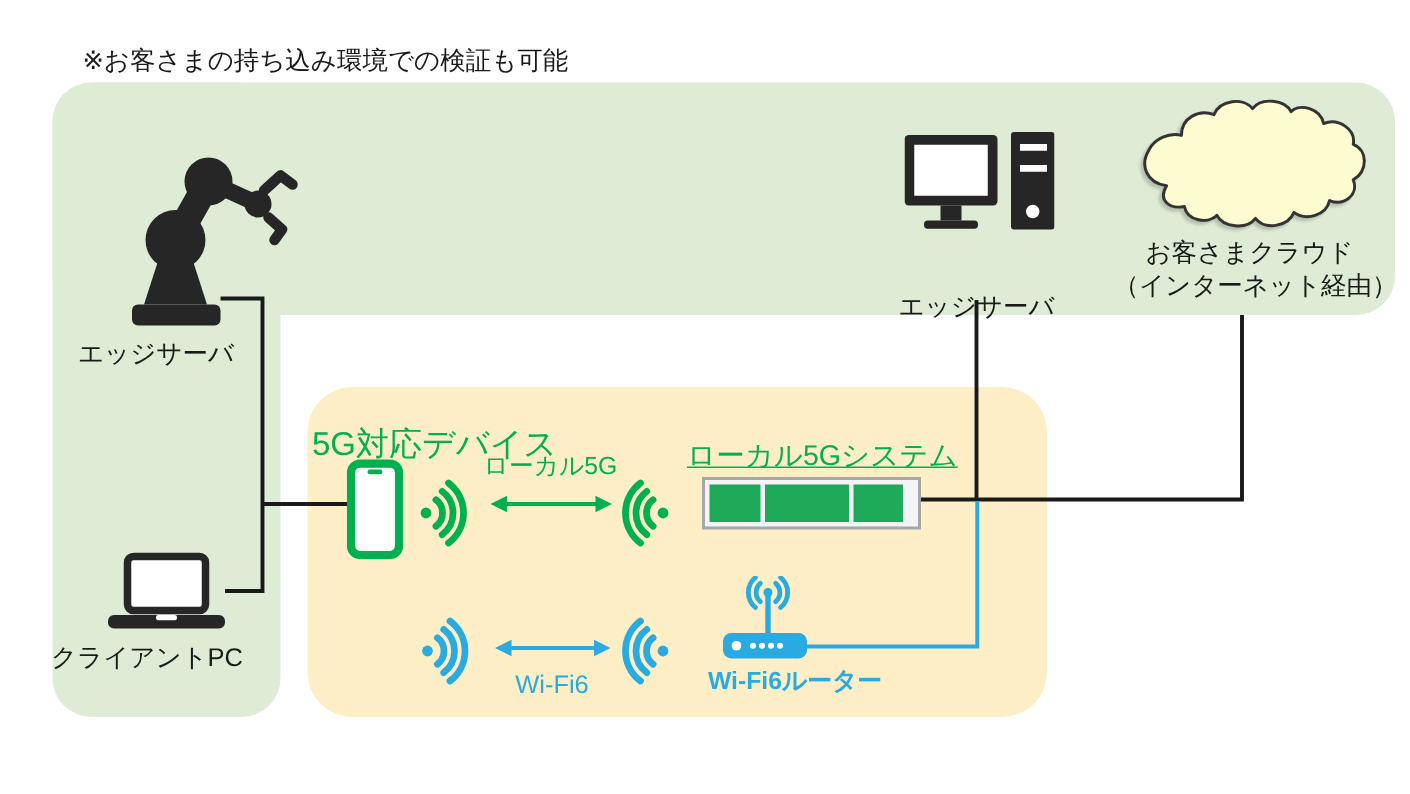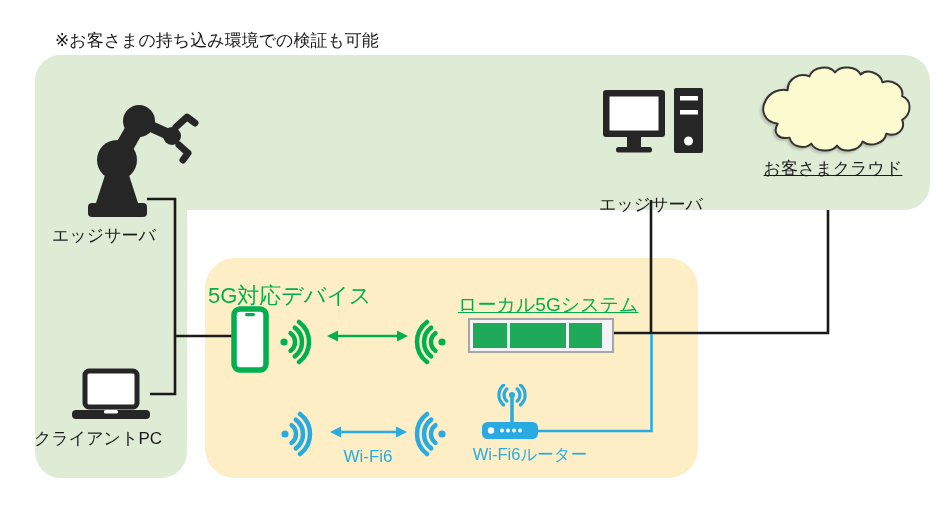--- a/index.html
+++ b/index.html
@@ -102,38 +102,40 @@
 
   <div class="icon cloud-shadow" style="left:756px;top:64px;">
     <svg width="158" height="92" viewBox="0 0 160 92">
       <path d="M22,60 C8,58 4,46 10,36 C14,28 24,24 32,26 C32,14 44,8 54,12
                C58,2 74,0 80,8 C86,0 102,2 106,10 C112,4 126,8 128,18
                C138,14 150,22 148,32 C158,36 158,50 148,56 C152,66 142,74 132,70
                C130,80 116,84 108,78 C104,88 88,90 82,82 C76,90 60,88 56,80
                C50,86 36,84 34,74 C24,76 16,70 22,60 Z" fill="var(--cloud-fill)" stroke="#333333" stroke-width="2" stroke-linejoin="round"></path>
     </svg>
   </div>
-  <div class="lbl center" style="left:743px;top:158px;width:180px;text-decoration:underline;">お客さまクラウド</div>
+  <div class="lbl center" style="left:743px;top:158px;width:180px;">お客さまクラウド</div>
+  <div class="lbl center" style="left:742px;top:180px;width:190px;">（インターネット経由）</div>
 
   <div class="lbl green" style="left:208px;top:282px;font-size:22px;">5G対応デバイス</div>
   <div class="icon" style="left:231px;top:306px;color:var(--accent-green);">
     <svg width="38" height="67" viewBox="0 0 38 67">
       <rect x="3" y="3" width="32" height="61" rx="6" fill="#ffffff" stroke="currentColor" stroke-width="5.5"></rect>
       <rect x="14" y="7" width="10" height="3.2" rx="1.6" fill="currentColor"></rect>
     </svg>
   </div>
 
   <div class="icon" style="left:279px;top:319px;color:var(--accent-green);">
     <svg width="34" height="46" viewBox="0 0 34 46" fill="none" stroke="currentColor" stroke-width="4.5" stroke-linecap="round">
       <circle cx="5" cy="23" r="3.6" fill="currentColor" stroke="none"></circle>
       <path d="M11.6,14.2 A11,11 0 0 1 11.6,31.8"></path>
       <path d="M15.8,8.6 A18,18 0 0 1 15.8,37.4"></path>
       <path d="M20,3 A25,25 0 0 1 20,43"></path>
     </svg>
   </div>
+  <div class="lbl green center" style="left:315px;top:301px;width:104px;font-size:16.5px;">ローカル5G</div>
   <div class="icon" style="left:413px;top:319px;color:var(--accent-green);transform:scaleX(-1);">
     <svg width="34" height="46" viewBox="0 0 34 46" fill="none" stroke="currentColor" stroke-width="4.5" stroke-linecap="round">
       <circle cx="5" cy="23" r="3.6" fill="currentColor" stroke="none"></circle>
       <path d="M11.6,14.2 A11,11 0 0 1 11.6,31.8"></path>
       <path d="M15.8,8.6 A18,18 0 0 1 15.8,37.4"></path>
       <path d="M20,3 A25,25 0 0 1 20,43"></path>
     </svg>
   </div>
 
   <div class="lbl green center" style="left:458px;top:293px;width:160px;font-size:19px;text-decoration:underline;">ローカル5Gシステム</div>
@@ -172,15 +174,15 @@
         <path d="M40.4,1 A13,13 0 0 1 40.4,21"></path>
       </g>
       <rect x="2" y="38" width="56" height="17" rx="5.5" fill="currentColor"></rect>
       <circle cx="11" cy="46.5" r="3.2" fill="#ffffff"></circle>
       <circle cx="22" cy="46.5" r="2" fill="#ffffff"></circle>
       <circle cx="28" cy="46.5" r="2" fill="#ffffff"></circle>
       <circle cx="34" cy="46.5" r="2" fill="#ffffff"></circle>
       <circle cx="40" cy="46.5" r="2" fill="#ffffff"></circle>
     </svg>
   </div>
-  <div class="lbl blue center" style="left:450px;top:444px;width:160px;font-size:16.5px;">Wi-Fi6ルーター</div>
+  <div class="lbl blue center" style="left:450px;top:444px;width:160px;font-size:16.5px;font-weight:bold;">Wi-Fi6ルーター</div>
 
 </div>
 
 </body></html>

